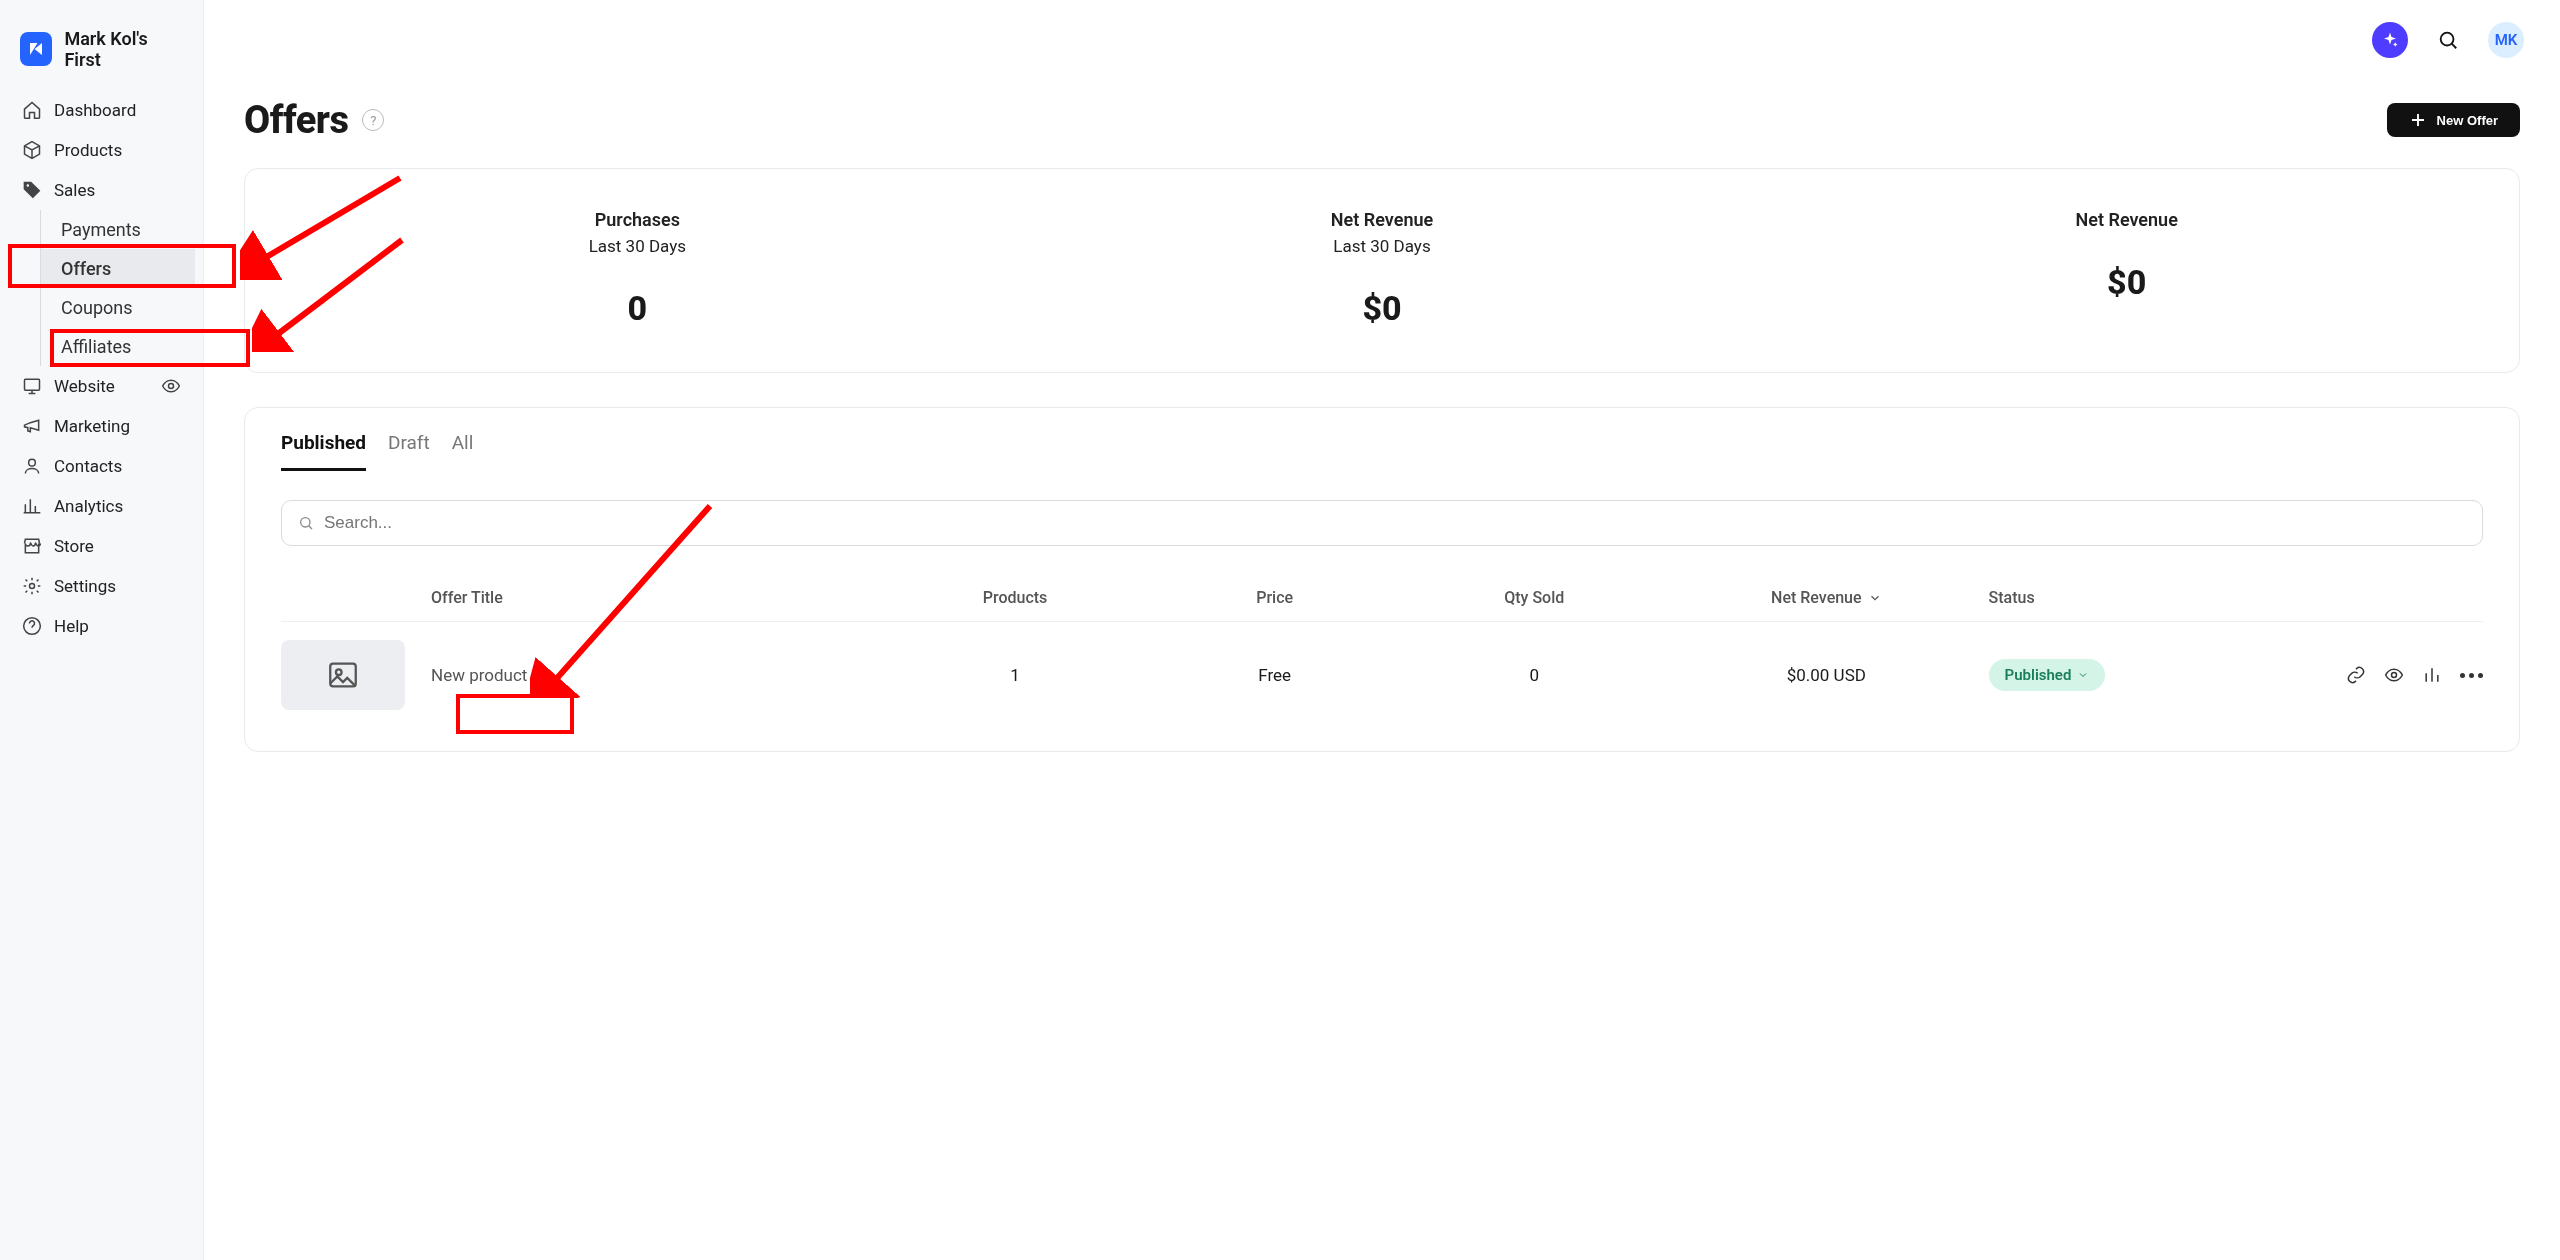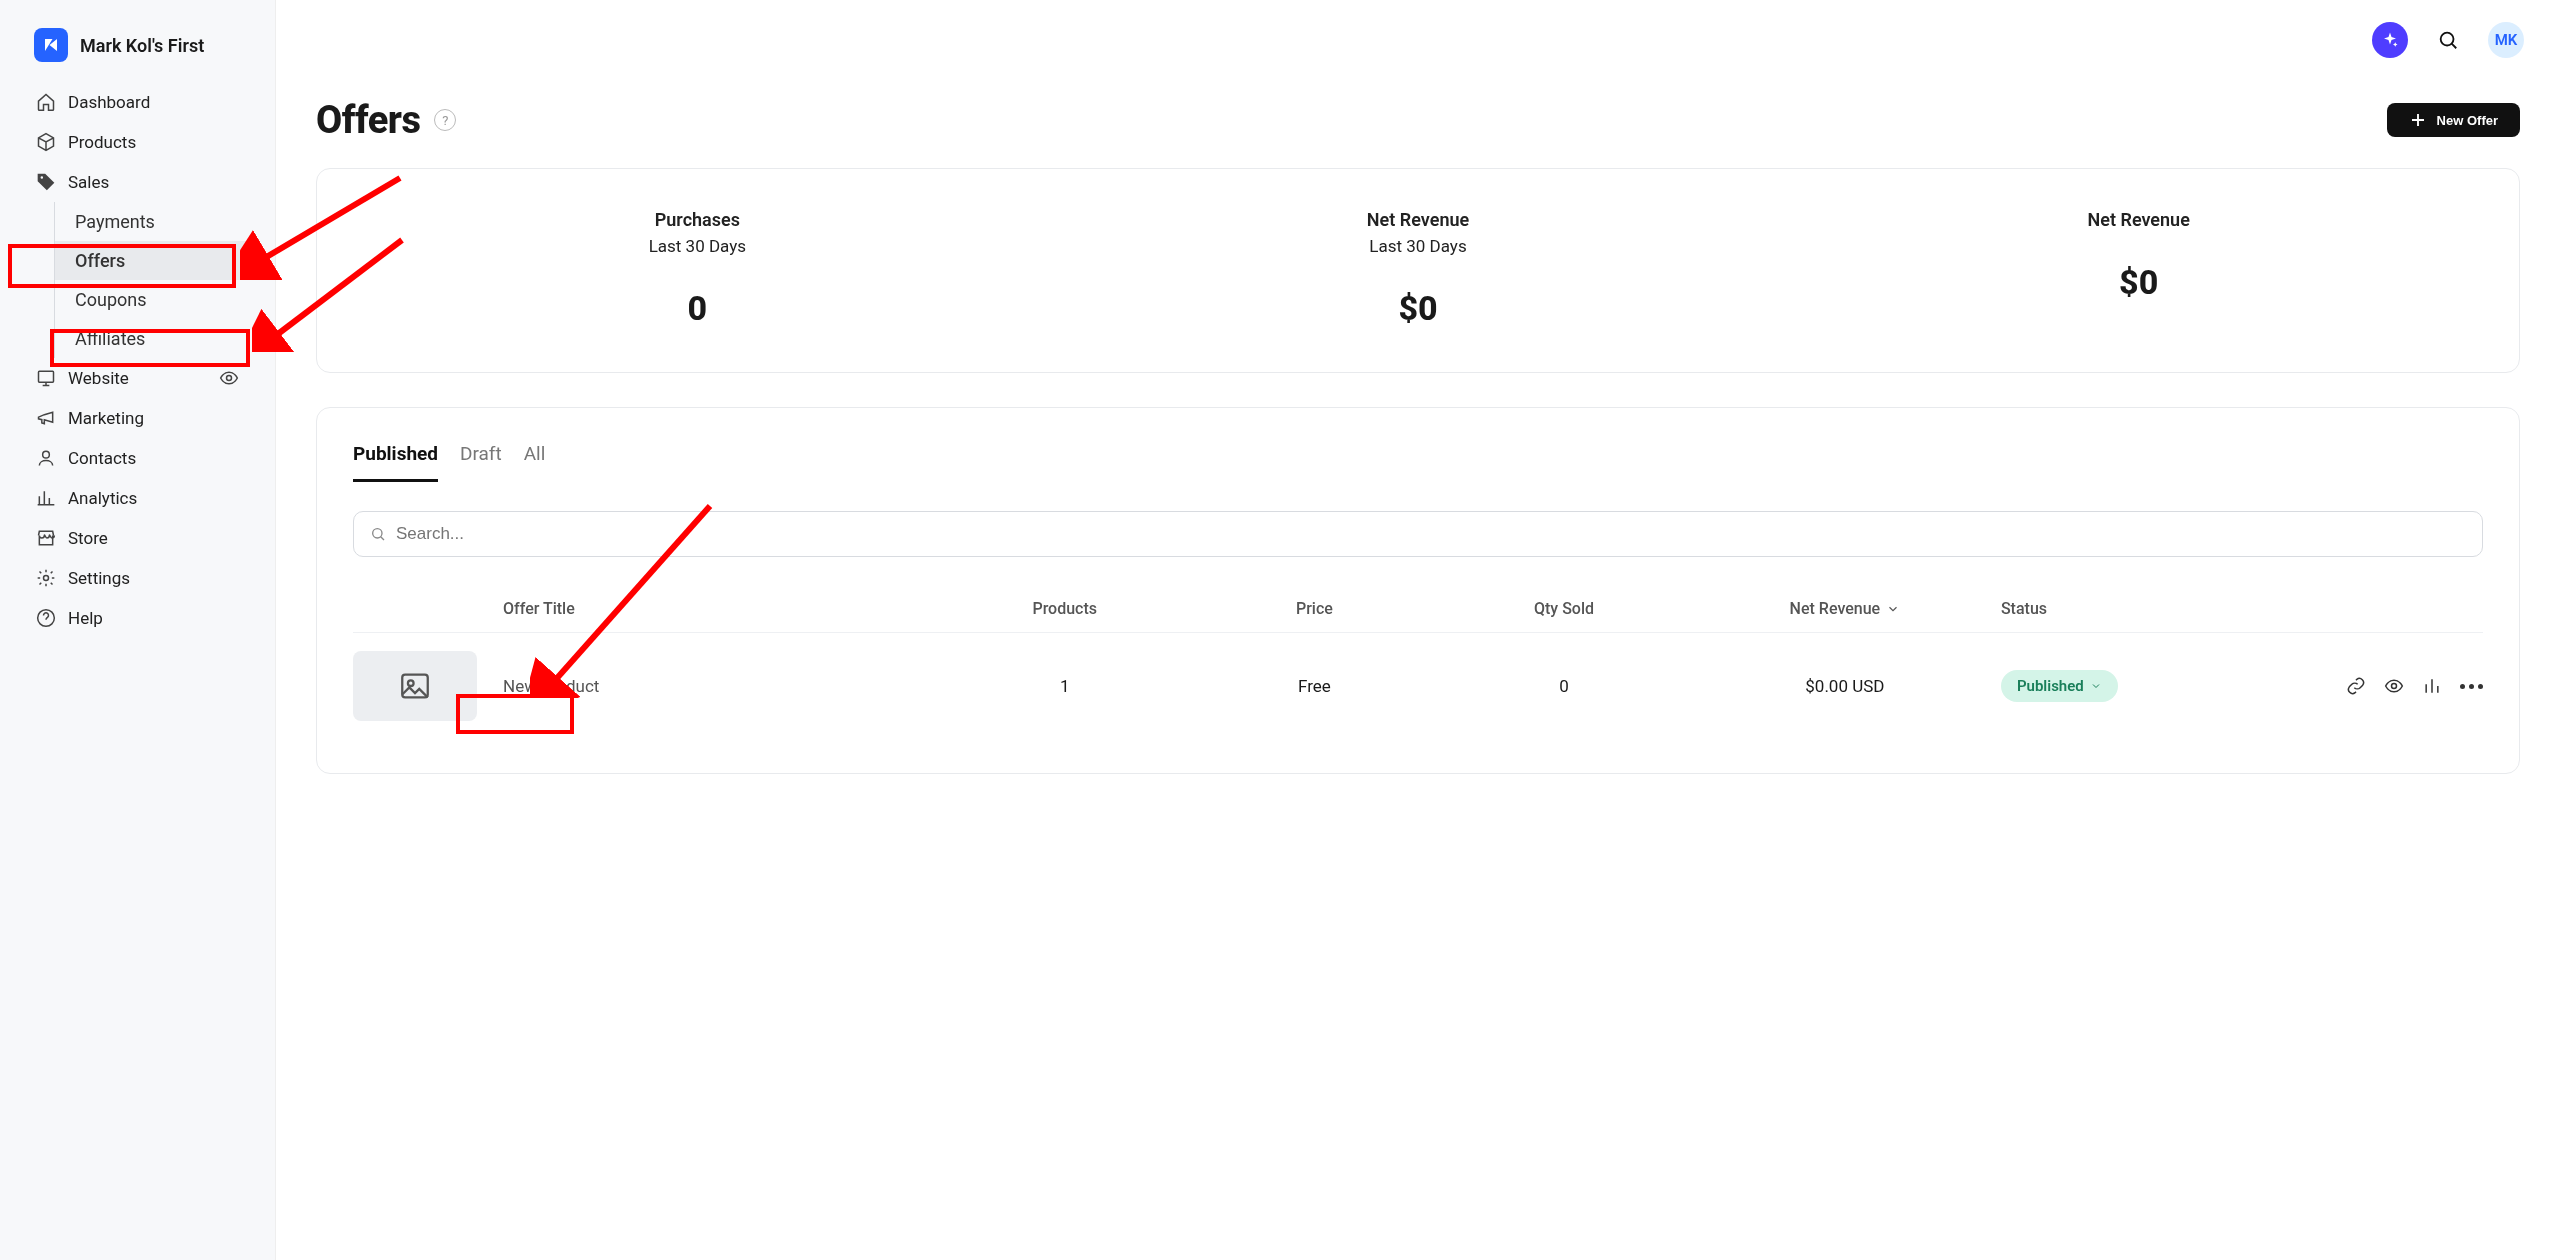--- a/index.html
+++ b/index.html
@@ -1,20 +1,20 @@
 <!DOCTYPE html>
 <html><head>
 <meta charset="utf-8">
 <style>
 * { box-sizing: border-box; margin: 0; padding: 0; }
 body { font-family: -apple-system, BlinkMacSystemFont, "Segoe UI", Roboto, sans-serif; color: #1a1a1a; background: #fff; overflow: hidden; }
 .app { display: flex; height: 100vh; width: 100vw; }
 
 
-.sidebar { width: 276px; background: #f7f8fa; border-right: 1px solid #eee; display: flex; flex-direction: column; padding: 16px 14px; }
+.sidebar { width: 204px; background: #f7f8fa; border-right: 1px solid #eee; display: flex; flex-direction: column; padding: 16px 0; }
 .brand { display: flex; align-items: center; gap: 12px; padding: 12px 20px 20px; }
 .brand-logo { width: 34px; height: 34px; background: #2563ff; border-radius: 8px; display: flex; align-items: center; justify-content: center; }
 .brand-logo svg { width: 18px; height: 18px; fill: #fff; }
 .brand-name { font-size: 18px; font-weight: 600; }
 
 .get-started { margin: 0 12px 14px; background: #2563ff; color: #fff; border-radius: 10px; padding: 12px 14px 14px; position: relative; }
 .get-started-top { display: flex; justify-content: space-between; font-size: 13px; opacity: .92; }
 .get-started-title { font-size: 17px; font-weight: 700; margin-top: 2px; display: flex; align-items: center; gap: 8px; }
 .progress { height: 6px; background: rgba(255,255,255,.3); border-radius: 3px; margin-top: 10px; overflow: hidden; }
 .progress-fill { height: 100%; background: #fff; width: 25%; }
@@ -44,21 +44,21 @@
 .help-icon { width: 22px; height: 22px; border: 1.5px solid #bbb; border-radius: 50%; display: flex; align-items: center; justify-content: center; color: #999; font-size: 13px; }
 .new-offer-btn { background: #111; color: #fff; border: none; padding: 8px 22px; border-radius: 8px; font-size: 13px; font-weight: 600; display: flex; align-items: center; gap: 10px; cursor: pointer; }
 .new-offer-btn svg { width: 18px; height: 18px; stroke: #fff; stroke-width: 2.5; }
 
 .stats-card { border: 1px solid #e8eaed; border-radius: 14px; padding: 40px 20px 44px; display: flex; }
 .stat { flex: 1; text-align: center; }
 .stat-label { font-size: 18px; font-weight: 600; color: #222; }
 .stat-sub { font-size: 17px; color: #222; margin-top: 6px; }
 .stat-val { font-size: 34px; font-weight: 800; margin-top: 32px; }
 
-.table-card { border: 1px solid #e8eaed; border-radius: 14px; margin-top: 34px; padding: 34px 36px; }
+.table-card { border: 1px solid #e8eaed; border-radius: 14px; margin-top: 34px; padding: 23px 36px; }
 .tabs { display: flex; gap: 22px; border-bottom: 1px solid transparent; }
 .tab { font-size: 19px; color: #777; padding-bottom: 14px; cursor: pointer; }
 .tab.active { color: #111; font-weight: 700; border-bottom: 3px solid #111; }
 
 .search-box { margin-top: 28px; border: 1px solid #d8dbe0; border-radius: 10px; padding: 12px 16px; display: flex; align-items: center; gap: 10px; }
 .search-box svg { width: 16px; height: 16px; stroke: #888; stroke-width: 2; fill: none; }
 .search-box input { border: none; outline: none; font-size: 17px; flex: 1; color: #701a75; background: transparent; }
 
 .table { margin-top: 28px; }
 .thead { display: flex; padding: 14px 0; font-size: 16px; color: #555; font-weight: 500; border-bottom: 1px solid #eef0f3; }

